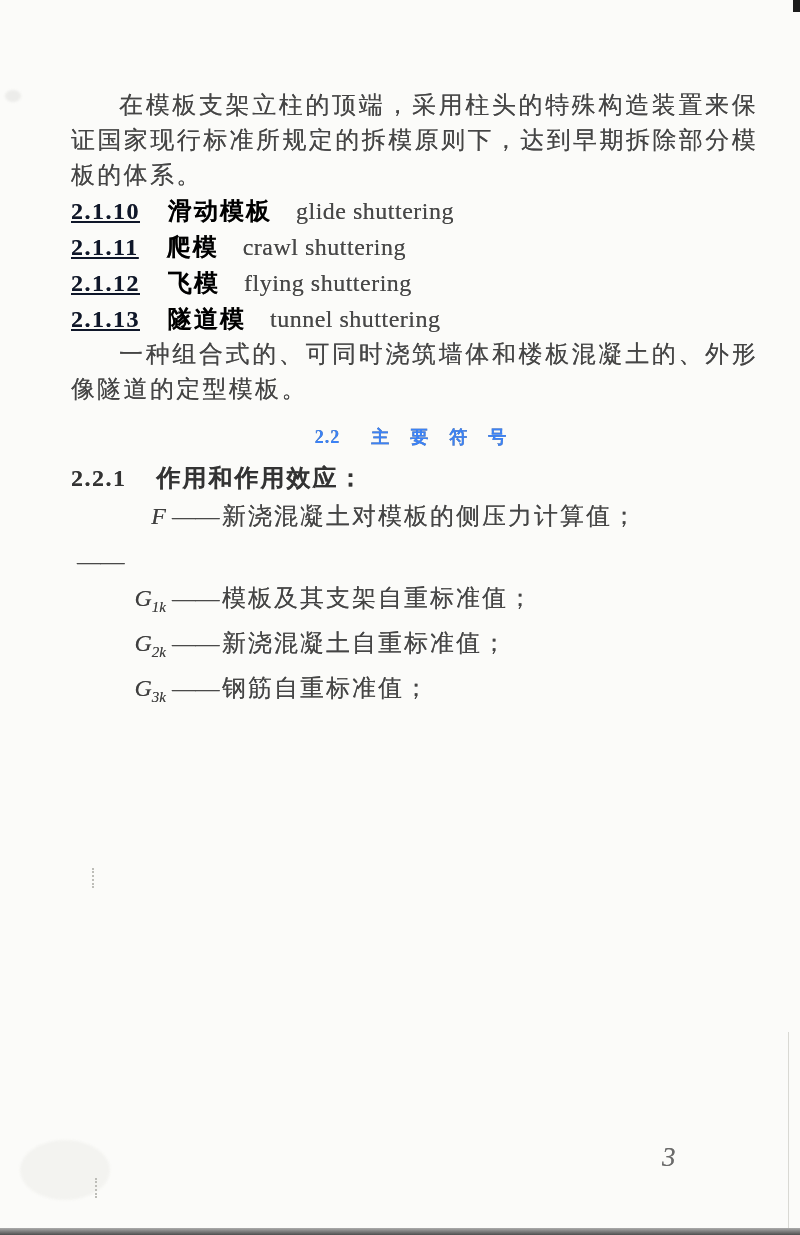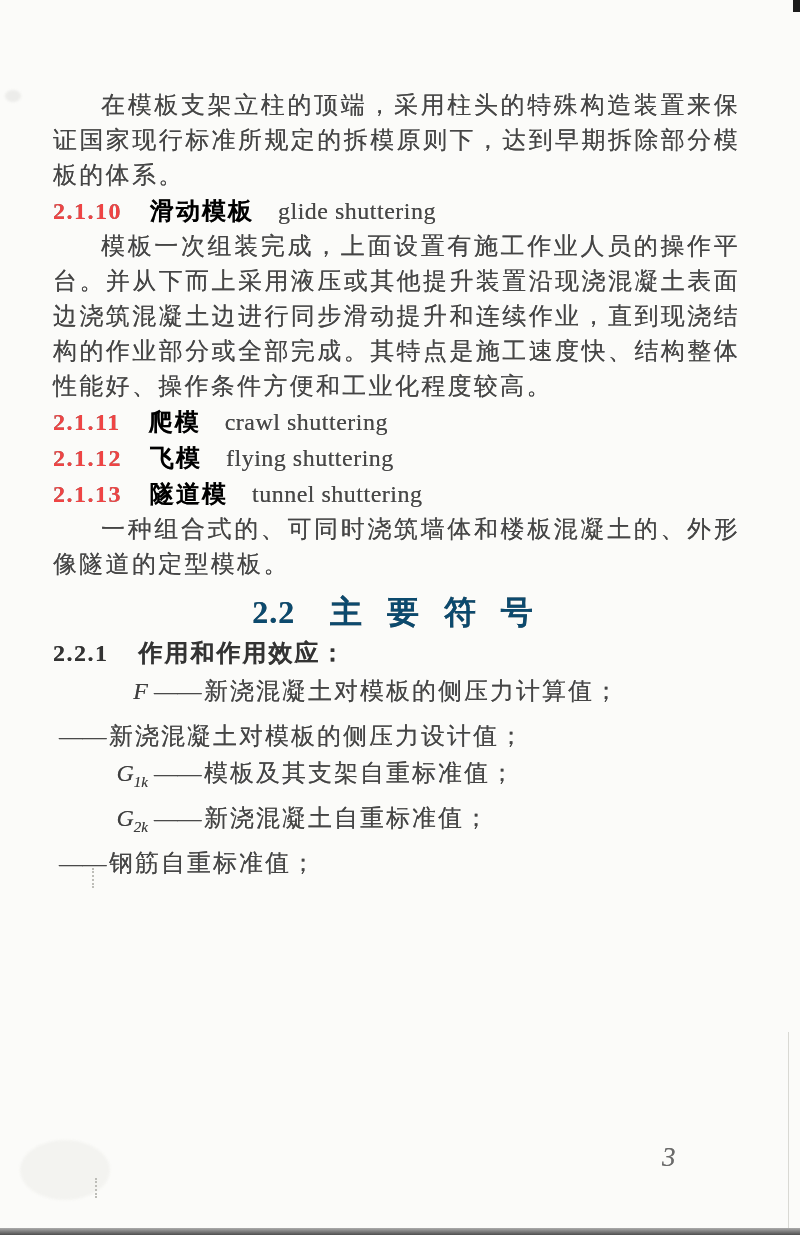--- a/index.html
+++ b/index.html
@@ -6,40 +6,40 @@
   body{
     width:800px;height:1235px;
     background:#fbfbf9;
     position:relative;
     overflow:hidden;
     font-family:"Liberation Serif","DejaVu Serif",serif;
     color:#454545;
   }
   .page{position:absolute;inset:0;}
   .content{
-    position:absolute;left:53px;top:88px;width:687px;
+    position:absolute;left:71px;top:88px;width:687px;
     font-size:24px;line-height:35px;
     text-shadow:0 0 0.6px rgba(70,70,70,0.75);
   }
   .para{
     margin:0;text-indent:2em;
     text-align:justify;text-justify:inter-character;
     letter-spacing:2.3px;
   }
   .term-heading{margin:0;white-space:nowrap;}
-  .term-num{font-weight:bold;color:#ef4444;letter-spacing:1.5px;}
+  .term-num{font-weight:bold;color:#0f172a;letter-spacing:1.5px;text-decoration:underline;}
   .term-zh{
     font-weight:bold;color:#000000;
     font-family:"Liberation Sans","DejaVu Sans",sans-serif;
     margin-left:22px;letter-spacing:2px;
   }
   .term-en{margin-left:18px;letter-spacing:0.5px;color:#474747;}
   .section-heading{
     margin:13px 0 0 0;text-align:center;
-    font-weight:bold;color:#0c4a6e;font-size:32px;line-height:35px;
+    font-weight:bold;color:#3b82f6;font-size:18px;line-height:35px;
     font-family:"Liberation Sans","DejaVu Sans",sans-serif;
   }
   .section-num{font-family:"Liberation Serif","DejaVu Serif",serif;letter-spacing:1px;}
   .section-title{margin-left:26px;letter-spacing:8px;}
   .clause-heading{margin:5px 0 0 0;white-space:nowrap;}
   .clause-num{font-weight:bold;color:#333;letter-spacing:1.5px;}
   .clause-title{
     font-weight:bold;color:#333;
     font-family:"Liberation Sans","DejaVu Sans",sans-serif;
     margin-left:24px;letter-spacing:2px;
@@ -88,21 +88,20 @@
 
   <div class="content">
 
     <p class="para">在模板支架立柱的顶端，采用柱头的特殊构造装置来保证国家现行标准所规定的拆模原则下，达到早期拆除部分模板的体系。</p>
 
     <p class="term-heading">
       <span class="term-num">2.1.10</span>
       <span class="term-zh">滑动模板</span>
       <span class="term-en">glide shuttering</span>
     </p>
-    <p class="para">模板一次组装完成，上面设置有施工作业人员的操作平台。并从下而上采用液压或其他提升装置沿现浇混凝土表面边浇筑混凝土边进行同步滑动提升和连续作业，直到现浇结构的作业部分或全部完成。其特点是施工速度快、结构整体性能好、操作条件方便和工业化程度较高。</p>
 
     <p class="term-heading">
       <span class="term-num">2.1.11</span>
       <span class="term-zh">爬模</span>
       <span class="term-en">crawl shuttering</span>
     </p>
 
     <p class="term-heading">
       <span class="term-num">2.1.12</span>
       <span class="term-zh">飞模</span>
@@ -129,36 +128,36 @@
     <div class="symbols">
 
       <div class="sym-row">
         <span class="sym-name"><span>F</span><sub></sub></span>
         <span class="sym-dash">——</span>
         <span class="sym-desc">新浇混凝土对模板的侧压力计算值；</span>
       </div>
 
       <div class="sym-row">
         <span class="sym-dash">——</span>
-        <span class="sym-desc">新浇混凝土对模板的侧压力设计值；</span>
       </div>
 
       <div class="sym-row">
         <span class="sym-name"><span>G</span><sub>1k</sub></span>
         <span class="sym-dash">——</span>
         <span class="sym-desc">模板及其支架自重标准值；</span>
       </div>
 
       <div class="sym-row">
         <span class="sym-name"><span>G</span><sub>2k</sub></span>
         <span class="sym-dash">——</span>
         <span class="sym-desc">新浇混凝土自重标准值；</span>
       </div>
 
       <div class="sym-row">
+        <span class="sym-name"><span>G</span><sub>3k</sub></span>
         <span class="sym-dash">——</span>
         <span class="sym-desc">钢筋自重标准值；</span>
       </div>
 
     </div>
   </div>
 
   <div class="page-number">3</div>
 
   <div class="tick tick-a"></div>

